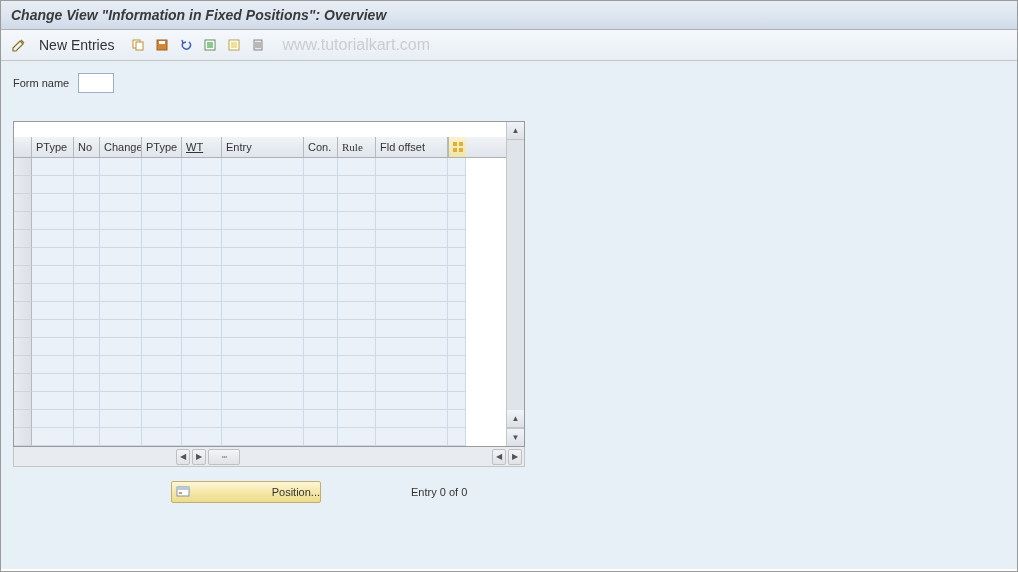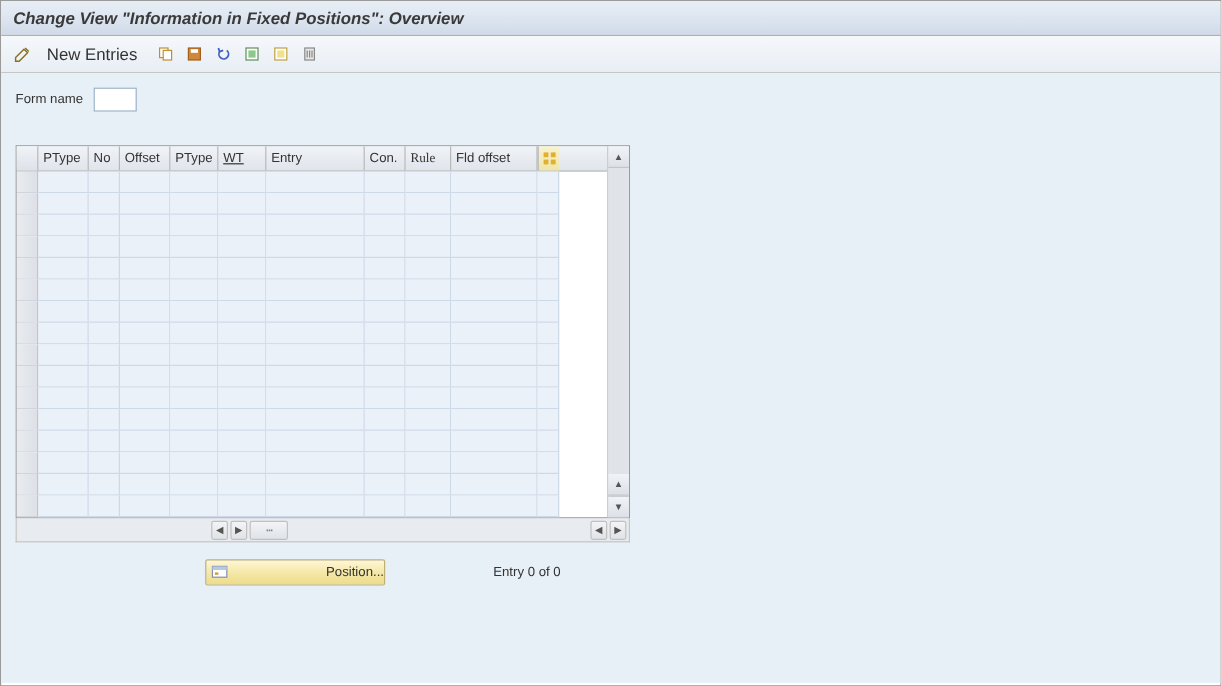--- a/index.html
+++ b/index.html
@@ -87,20 +87,21 @@
     }
     .table-main {
       flex: 1;
       display: flex;
       flex-direction: column;
     }
     .table-header-row {
       display: flex;
       border-bottom: 1px solid #b0b0b0;
       background: linear-gradient(to bottom, #f0f3f7 0%, #e0e5ec 100%);
+      margin-top: 15px;
     }
     .table-corner {
       width: 18px;
       height: 20px;
       border-right: 1px solid #b8b8b8;
       background: linear-gradient(to bottom, #f0f3f7 0%, #dde2e9 100%);
       flex-shrink: 0;
     }
     .col-header {
       border-right: 1px solid #b8b8b8;
@@ -304,36 +305,37 @@
         </svg>
     </span>
     <span class="toolbar-icon">
       <svg width="14" height="14" viewBox="0 0 14 14">
           <rect x="3" y="2" width="8" height="10" fill="#e8e8e8" stroke="#888"></rect>
           <line x1="5" y1="4" x2="5" y2="10" stroke="#888"></line>
           <line x1="7" y1="4" x2="7" y2="10" stroke="#888"></line>
           <line x1="9" y1="4" x2="9" y2="10" stroke="#888"></line>
         </svg>
     </span>
+    <span class="watermark">www.tutorialkart.com</span>
   </div>
 
   <div class="content-area">
 
     <div class="form-row">
       <span class="form-label">Form name</span>
       <input class="form-input" value="" style="">
     </div>
 
     <div class="table-wrapper">
       <div class="table-main">
         <div class="table-header-row">
           <div class="table-corner"></div>
           <div class="col-header w-ptype">PType</div>
           <div class="col-header w-no">No</div>
-          <div class="col-header w-offset">Offset</div>
+          <div class="col-header w-offset">Change</div>
           <div class="col-header w-lngth">PType</div>
           <div class="col-header w-wt">WT</div>
           <div class="col-header w-field">Entry</div>
           <div class="col-header w-con">Con.</div>
           <div class="col-header w-rule">Rule</div>
           <div class="col-header w-fldoff">Fld offset</div>
           <div class="col-config">
             <svg width="12" height="12" viewBox="0 0 12 12">
                 <rect x="1" y="1" width="4" height="4" fill="#e0b030"></rect>
                 <rect x="7" y="1" width="4" height="4" fill="#e0b030"></rect>

